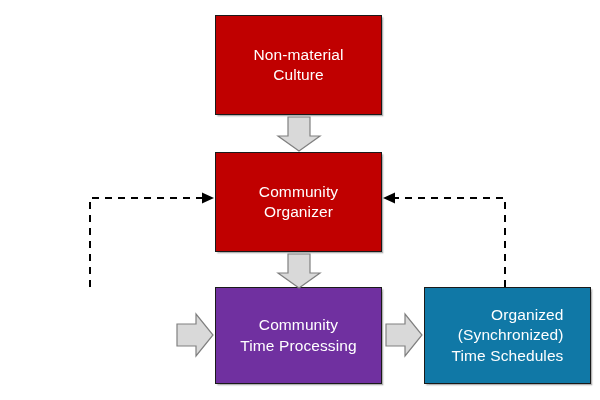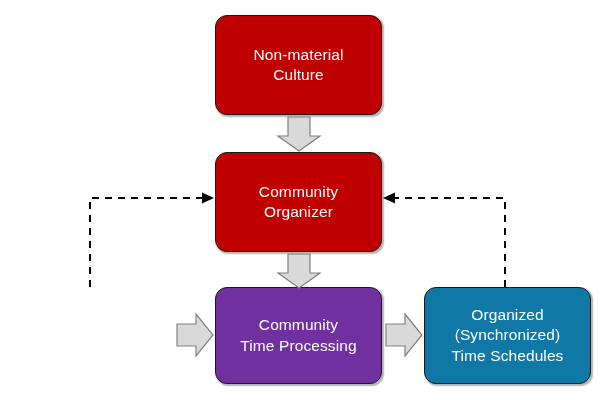--- a/index.html
+++ b/index.html
@@ -11,21 +11,21 @@
     position: relative;
     width: 600px;
     height: 400px;
     background: #ffffff;
     overflow: hidden;
     font-family: "Liberation Sans", sans-serif;
   }
   .node {
     position: absolute;
     box-sizing: border-box;
-    border-radius: 12px;
+    border-radius: 0;
     border: 1px solid #1a1a1a;
     display: flex;
     align-items: center;
     justify-content: center;
     text-align: center;
     color: #ffffff;
     font-family: "Liberation Sans", sans-serif;
     font-size: 15.5px;
     line-height: 1.32;
     letter-spacing: 0.1px;
@@ -77,21 +77,21 @@
     <span class="node-label">Community
 Organizer</span>
   </div>
 
 
   <div class="node" style="left:215px; top:287px; width:167px; height:97px; background:#7030A0;">
     <span class="node-label">Community
 Time Processing</span>
   </div>
 
-  <div class="node" style="left:424px; top:287px; width:167px; height:97px; background:#1078A6;">
+  <div class="node" style="left:424px; top:287px; width:167px; height:97px; background:#1078A6;text-align:right;">
     <span class="node-label">Organized
 (Synchronized)
 Time Schedules</span>
   </div>
 
   <svg class="overlay" viewBox="0 0 600 400">
 
     <polygon class="blockarrow" points="288,117 310,117 310,136 320,136 299,151 278,136 288,136"></polygon>
 
     <polygon class="blockarrow" points="288,254 310,254 310,273 320,273 299,288 278,273 288,273"></polygon>

